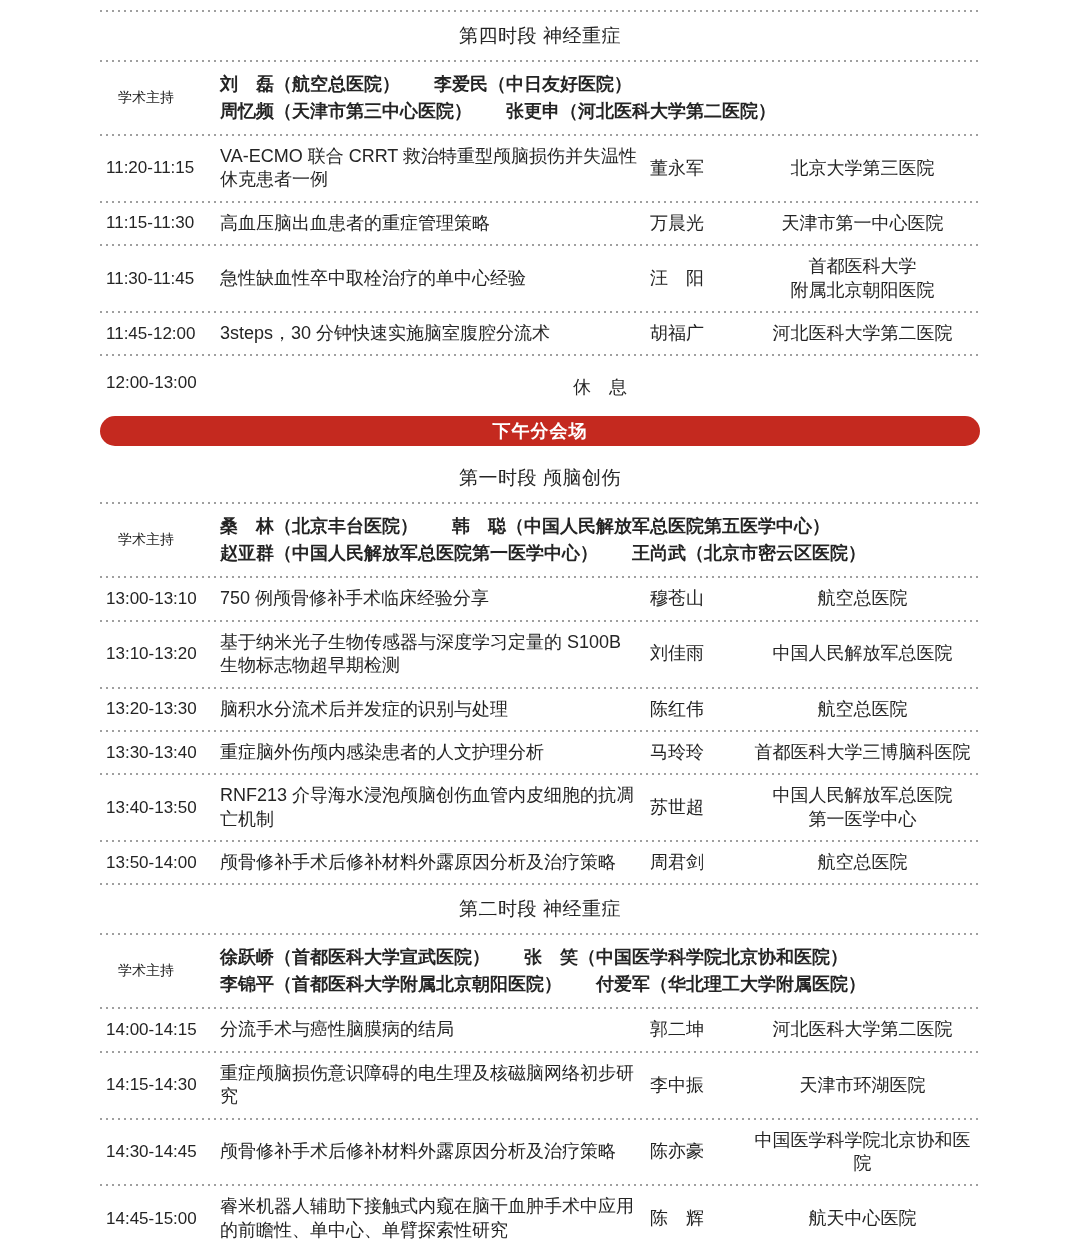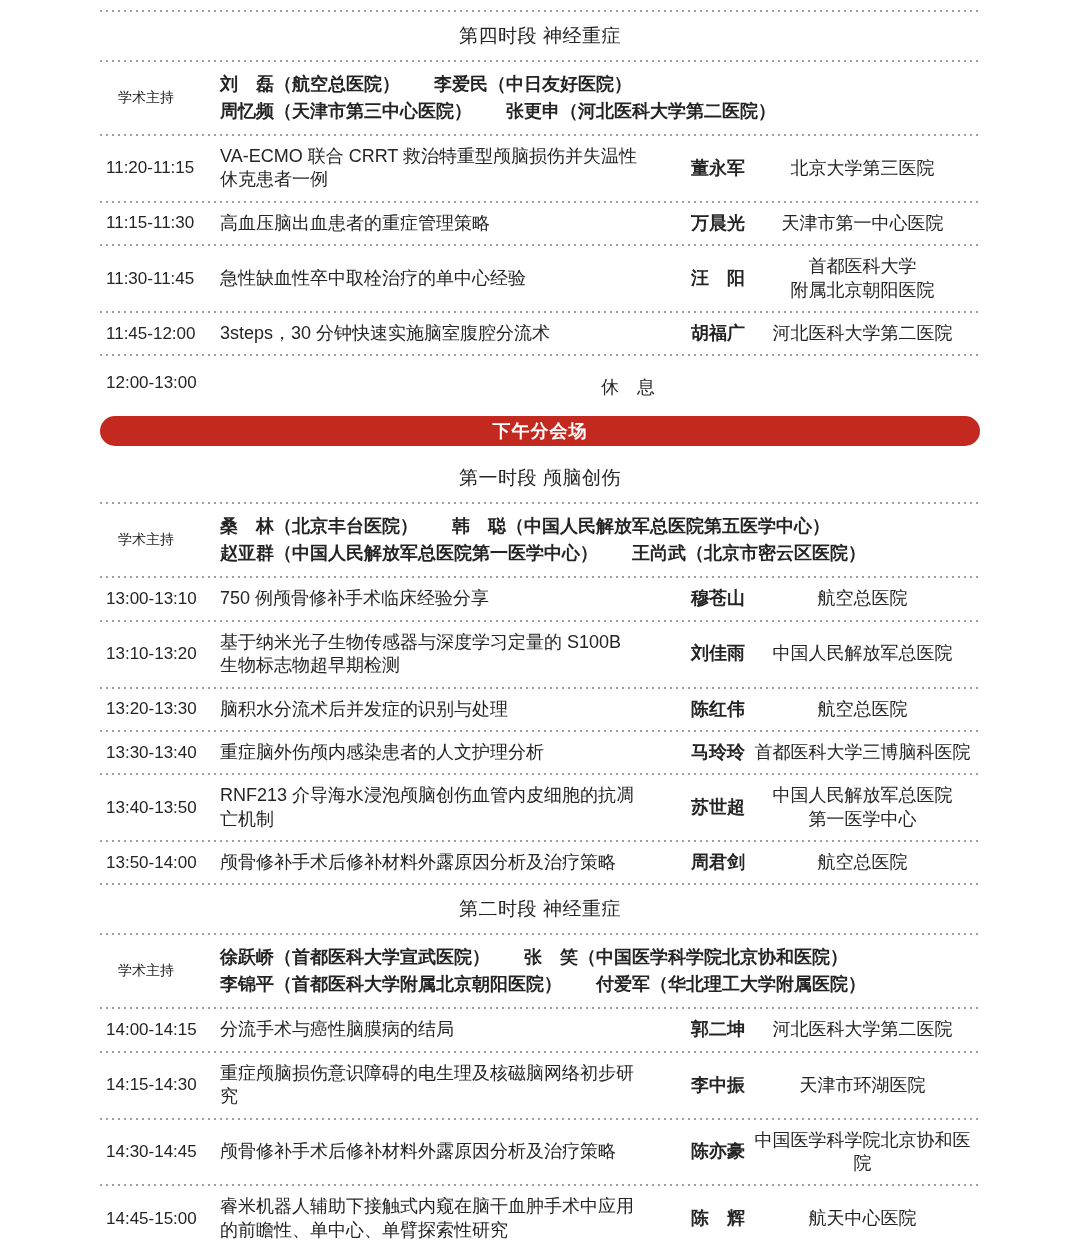--- a/index.html
+++ b/index.html
@@ -56,31 +56,30 @@
     align-items:center;
     padding:9px 0;
   }
   .cell{font-size:18px;line-height:1.3;}
   .time{
     font-size:17px;
     padding-left:6px;
     white-space:nowrap;
   }
   .title{padding-right:10px;}
-  .speaker{text-align:right;white-space:nowrap;font-weight:bold;}
+  .speaker{text-align:left;white-space:nowrap;}
   .org{
     text-align:center;
     white-space:pre-line;
   }
   .break-row{
     display:grid;
     grid-template-columns:120px 760px;
     align-items:center;
     padding:11px 0;
-    gap:28px;
   }
   .break-label{
     text-align:center;
     font-size:18px;
     margin-top:8px;
   }
   .banner{
     margin:6px 0 8px 0;
     height:30px;
     line-height:30px;

